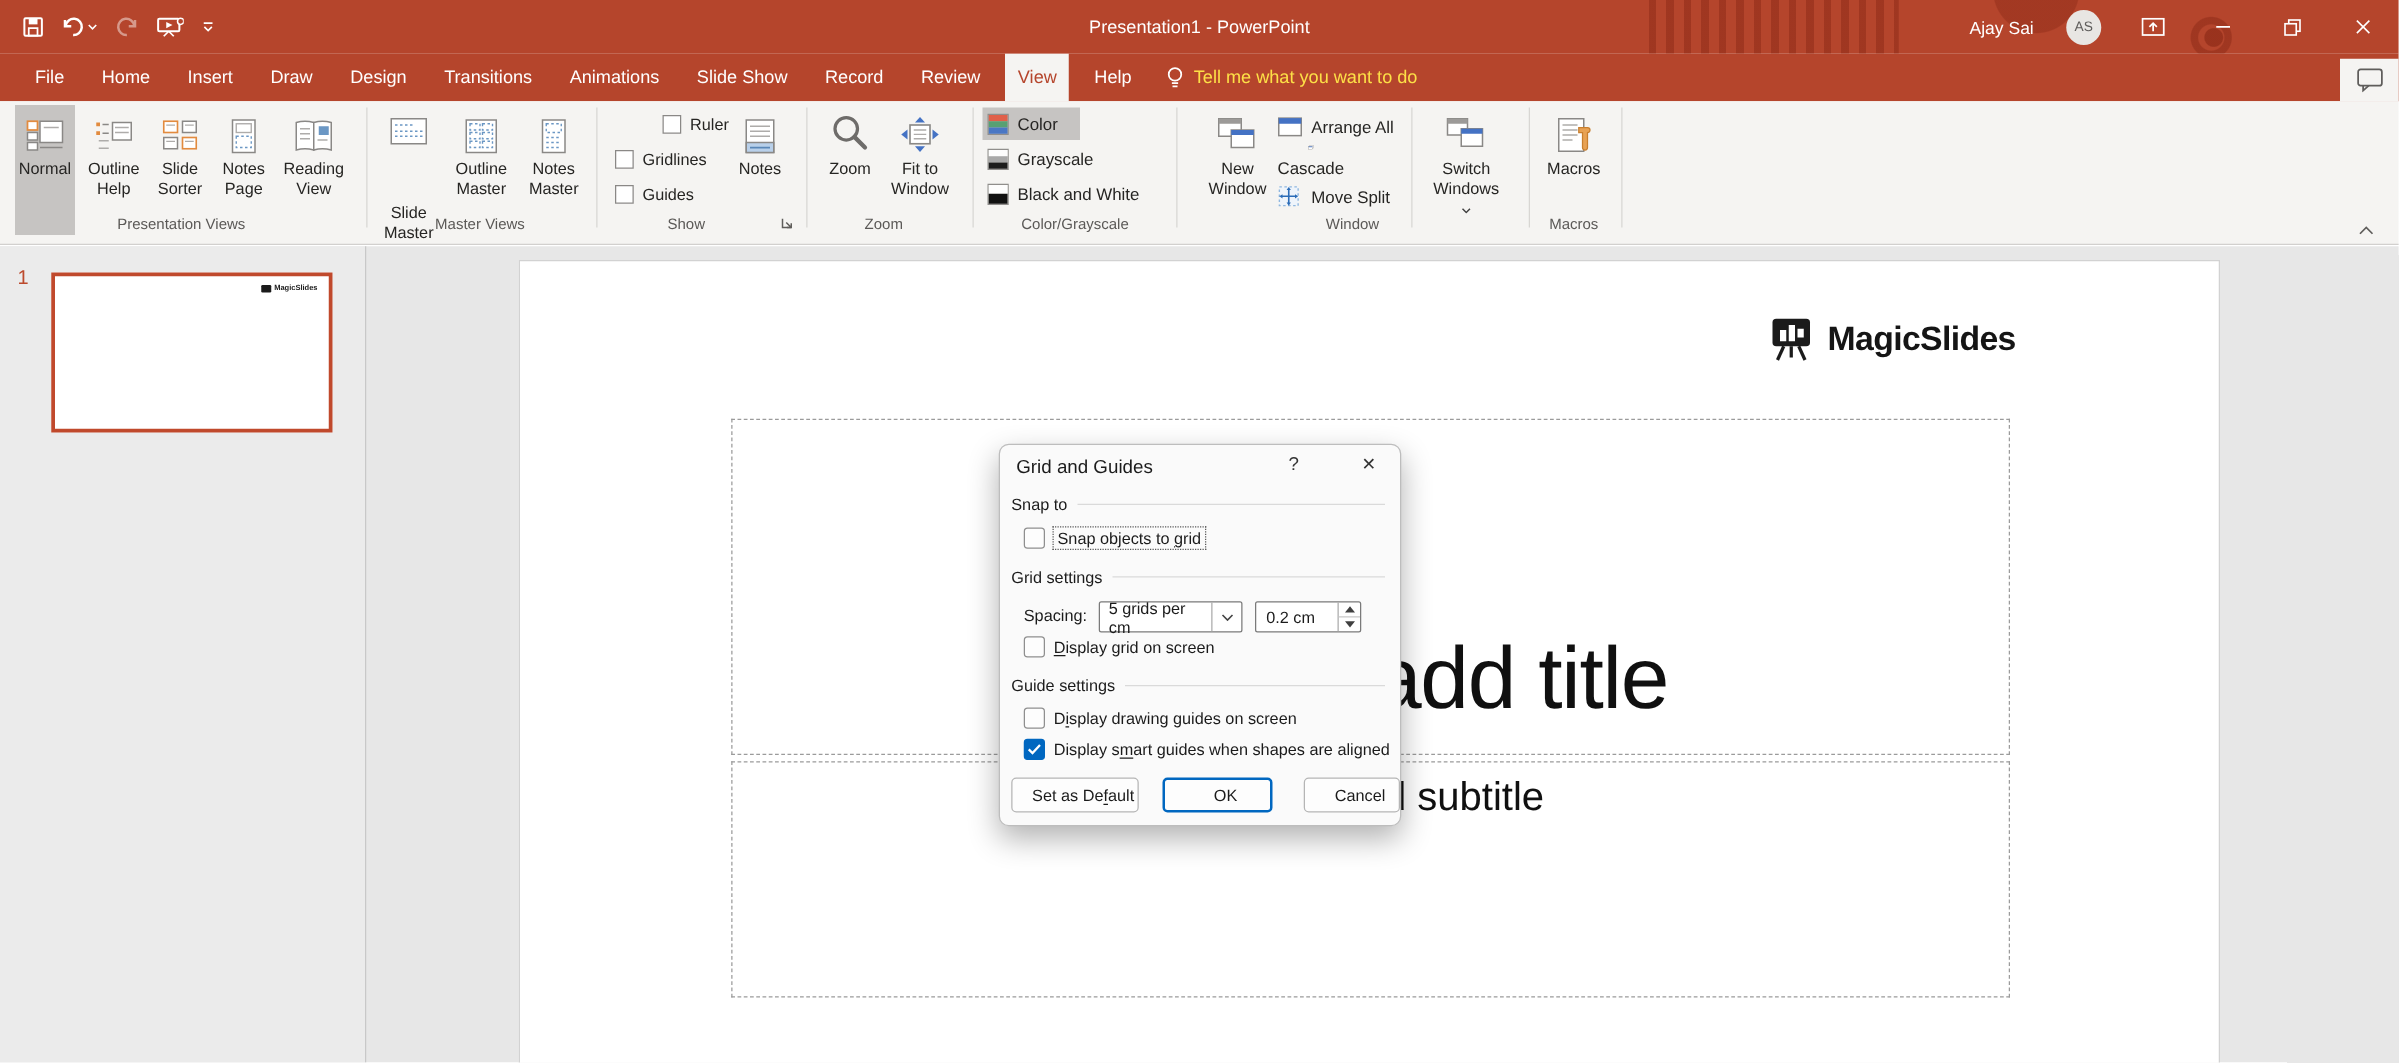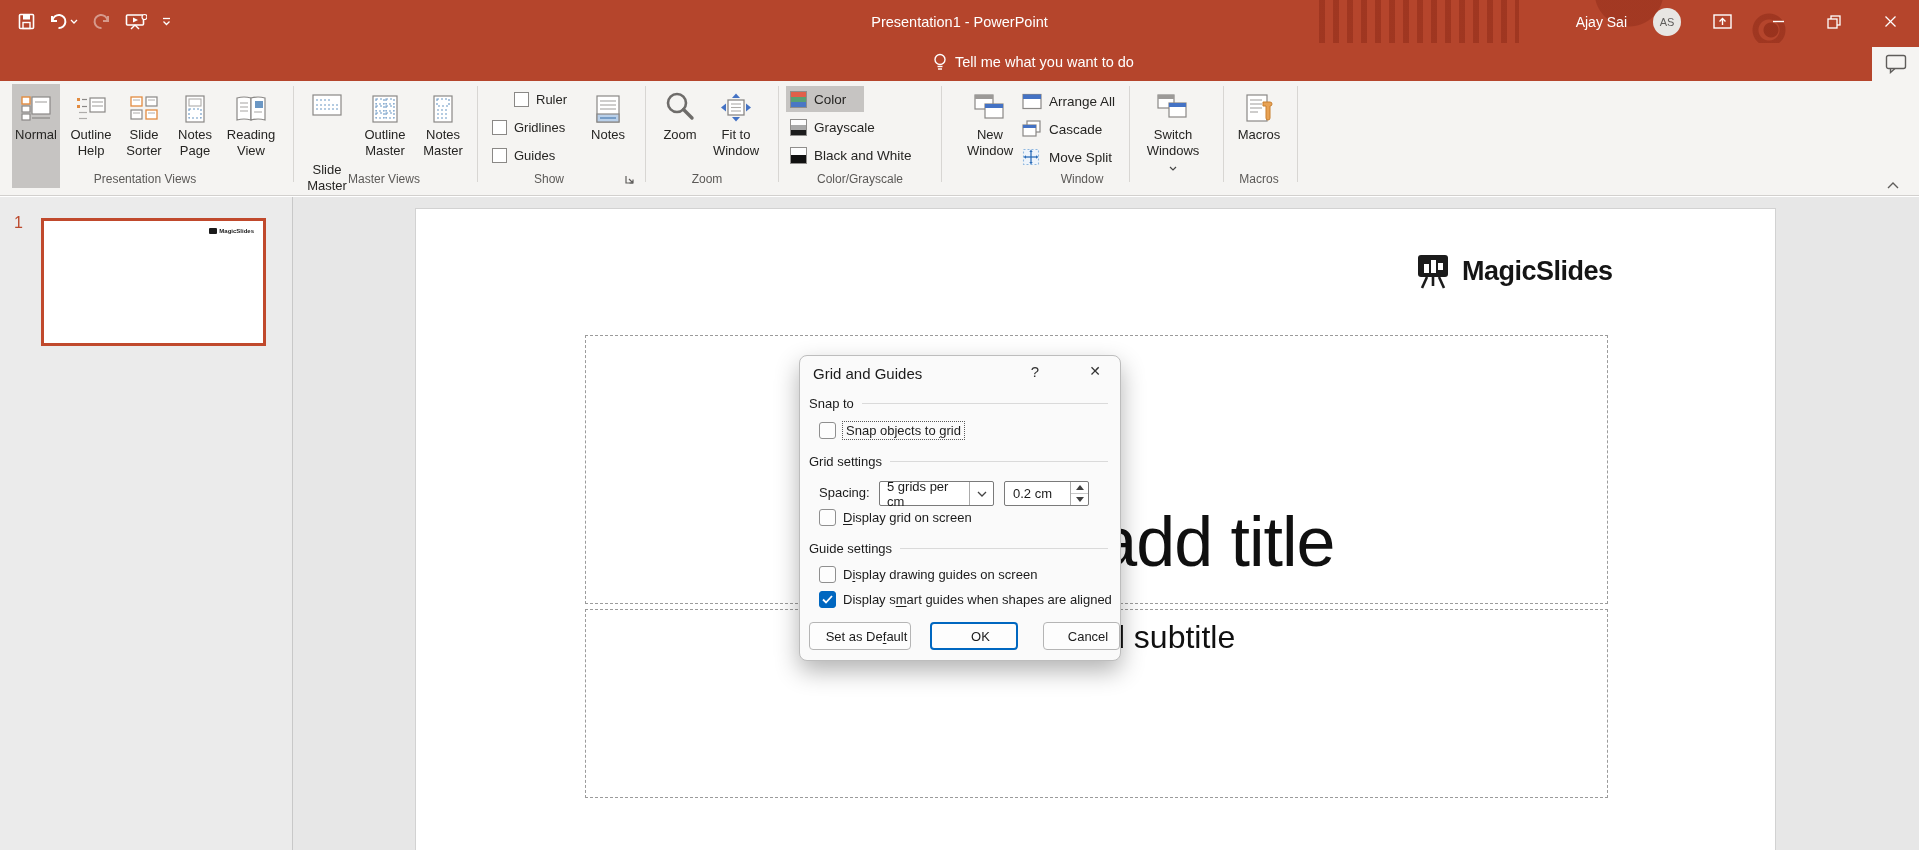--- a/index.html
+++ b/index.html
@@ -26,21 +26,21 @@
   .user-name{color:#fff;font-size:14px;}
   .avatar{width:28px;height:28px;border-radius:50%;background:#e8e6e3;color:#5f5d5b;font-size:11px;
      display:flex;align-items:center;justify-content:center;}
   .winbtn{width:30px;height:30px;display:flex;align-items:center;justify-content:center;cursor:pointer;}
 
   
   #tabrow{position:absolute;left:0;top:43px;width:1919px;height:38px;background:#b5452c;}
   .tabs{position:absolute;left:18px;top:0;height:38px;display:flex;gap:10px;}
   .tab{height:38px;display:flex;align-items:center;padding:0 10px;color:#fff;font-size:14.5px;cursor:pointer;white-space:nowrap;}
   .tab.active{background:#f5f4f2;color:#b5452c;}
-  .tellme{position:absolute;left:933px;top:0;height:38px;display:flex;align-items:center;gap:8px;color:#ffffff;font-size:14.5px;cursor:pointer;}
+  .tellme{position:absolute;left:933px;top:0;height:38px;display:flex;align-items:center;gap:8px;color:#fde047;font-size:14.5px;cursor:pointer;}
   .ribbon-corner{position:absolute;right:0;top:4px;width:47px;height:34px;background:#f5f4f2;display:flex;align-items:center;justify-content:center;}
 
   
   #ribbon{position:absolute;left:0;top:81px;width:1919px;height:115px;background:#f5f4f2;border-bottom:1px solid #d2d0ce;}
   .sep{position:absolute;top:5px;height:96px;width:1px;background:#d8d6d3;}
   .lbtn{position:absolute;top:3px;height:104px;display:flex;flex-direction:column;align-items:center;cursor:pointer;}
   .lbtn.selected{background:#c6c4c2;}
   .lbtn .ic{height:40px;display:flex;align-items:flex-end;justify-content:center;padding-top:6px;}
   .cap{font-size:13px;line-height:16px;text-align:center;color:#262523;margin-top:3px;white-space:pre-line;}
   .grp-label{position:absolute;top:91px;transform:translateX(-50%);font-size:12px;color:#5b5957;white-space:nowrap;}
@@ -176,20 +176,34 @@
       <span class="winbtn">
         <svg width="13" height="13" viewBox="0 0 13 13">
             <line x1="1.5" y1="1.5" x2="11.5" y2="11.5" stroke="#fff" stroke-width="1.3"></line>
             <line x1="11.5" y1="1.5" x2="1.5" y2="11.5" stroke="#fff" stroke-width="1.3"></line>
           </svg>
       </span>
     </div>
   </div>
 
   <div id="tabrow">
+    <div class="tabs">
+      <span class="tab">File</span>
+      <span class="tab">Home</span>
+      <span class="tab">Insert</span>
+      <span class="tab">Draw</span>
+      <span class="tab">Design</span>
+      <span class="tab">Transitions</span>
+      <span class="tab">Animations</span>
+      <span class="tab">Slide Show</span>
+      <span class="tab">Record</span>
+      <span class="tab">Review</span>
+      <span class="tab active">View</span>
+      <span class="tab">Help</span>
+    </div>
     <div class="tellme">
       <svg width="14" height="19" viewBox="0 0 14 19">
           <circle cx="7" cy="6.5" r="5" fill="none" stroke="#fff" stroke-width="1.4"></circle>
           <line x1="4.5" y1="13.5" x2="9.5" y2="13.5" stroke="#fff" stroke-width="1.4"></line>
           <line x1="5" y1="16" x2="9" y2="16" stroke="#fff" stroke-width="1.4"></line>
         </svg>
       <span>Tell me what you want to do</span>
     </div>
     <div class="ribbon-corner">
       <svg width="22" height="20" viewBox="0 0 22 20">
@@ -307,21 +321,21 @@
               <line x1="10" y1="16" x2="22" y2="16"></line>
               <line x1="10" y1="20" x2="22" y2="20"></line>
               <line x1="10" y1="24" x2="22" y2="24"></line>
             </g>
           </svg>
         </span>
       <span class="cap">Notes Master</span>
     </div>
     <div class="sep" style="left:477px;"></div>
 
-    <div class="rcheck-row" style="left:478px;top:11px;padding-left:36px;">
+    <div class="rcheck-row" style="left:494px;top:11px;padding-left:36px;">
       <span class="rcheck"></span>
       <span class="rcheck-lbl">Ruler</span>
     </div>
     <div class="rcheck-row" style="left:492px;top:39px;">
       <span class="rcheck"></span>
       <span class="rcheck-lbl">Gridlines</span>
     </div>
     <div class="rcheck-row" style="left:492px;top:67px;">
       <span class="rcheck"></span>
       <span class="rcheck-lbl">Guides</span>
@@ -403,21 +417,21 @@
         </span>
       <span class="cap">New Window</span>
     </div>
     <div class="stack-row" style="left:1018px;top:7px;">
       <svg width="20" height="17" viewBox="0 0 20 17">
           <rect x="1" y="1.5" width="18" height="14" fill="#fff" stroke="#8a8886" stroke-width="1.2"></rect>
           <rect x="1" y="1.5" width="18" height="4.5" fill="#4472c4"></rect>
         </svg>
       <span class="stack-lbl">Arrange All</span>
     </div>
-    <div class="stack-row" style="left:1018px;top:35px;">
+    <div class="stack-row" style="left:1018px;top:35px;flex-direction:column;">
       <svg width="20" height="18" viewBox="0 0 20 18">
           <rect x="5" y="1" width="13" height="11" fill="#fff" stroke="#8a8886" stroke-width="1.2"></rect>
           <rect x="1" y="5" width="13" height="11" fill="#fff" stroke="#8a8886" stroke-width="1.2"></rect>
           <rect x="1" y="5" width="13" height="3" fill="#4472c4"></rect>
         </svg>
       <span class="stack-lbl">Cascade</span>
     </div>
     <div class="stack-row" style="left:1018px;top:63px;">
       <svg width="20" height="18" viewBox="0 0 20 18">
           <rect x="1.5" y="1.5" width="15" height="15" fill="#eef4fb" stroke="#8fb7e0" stroke-width="1.1" stroke-dasharray="2 2"></rect>

